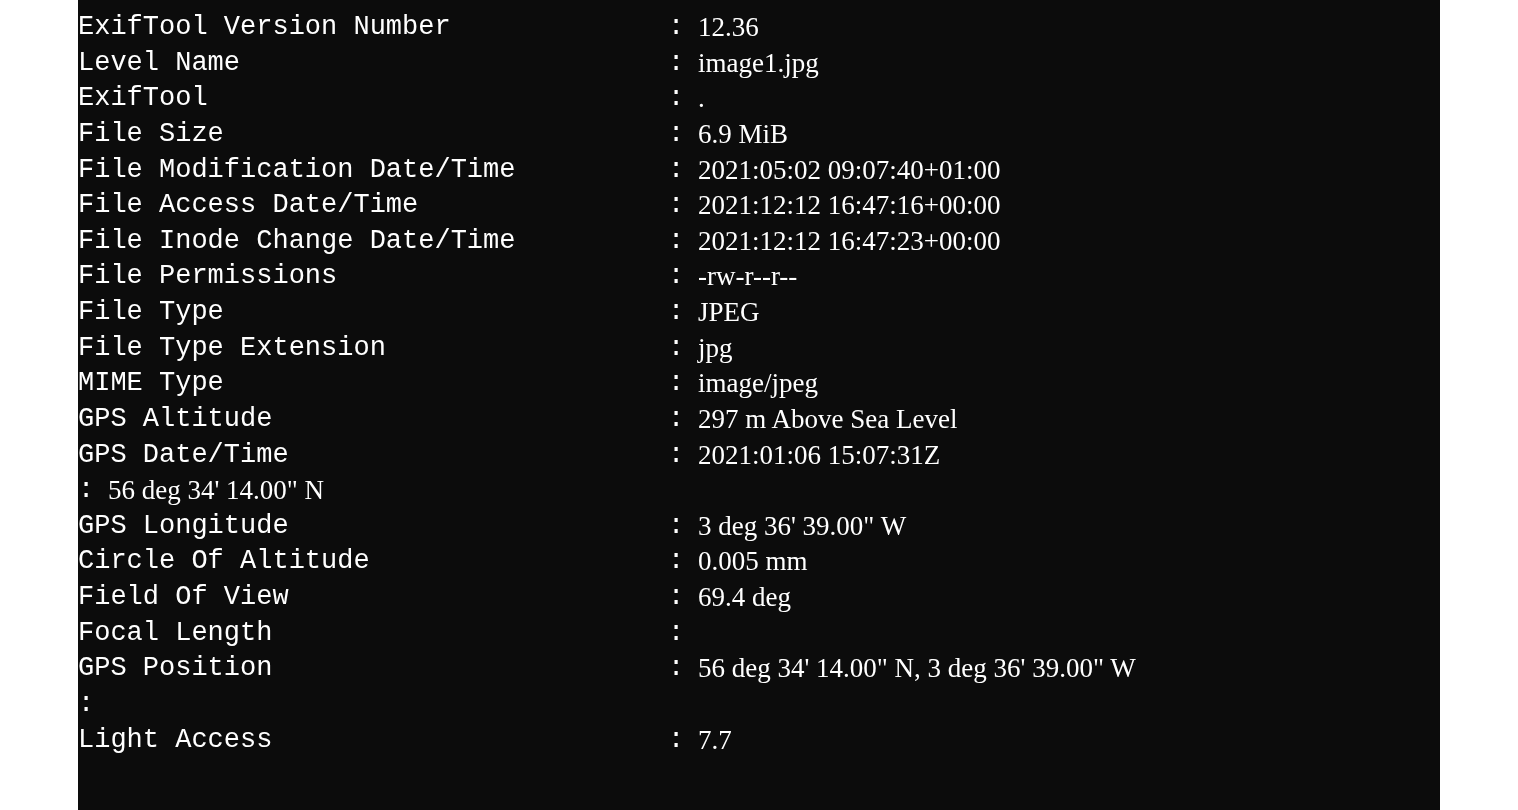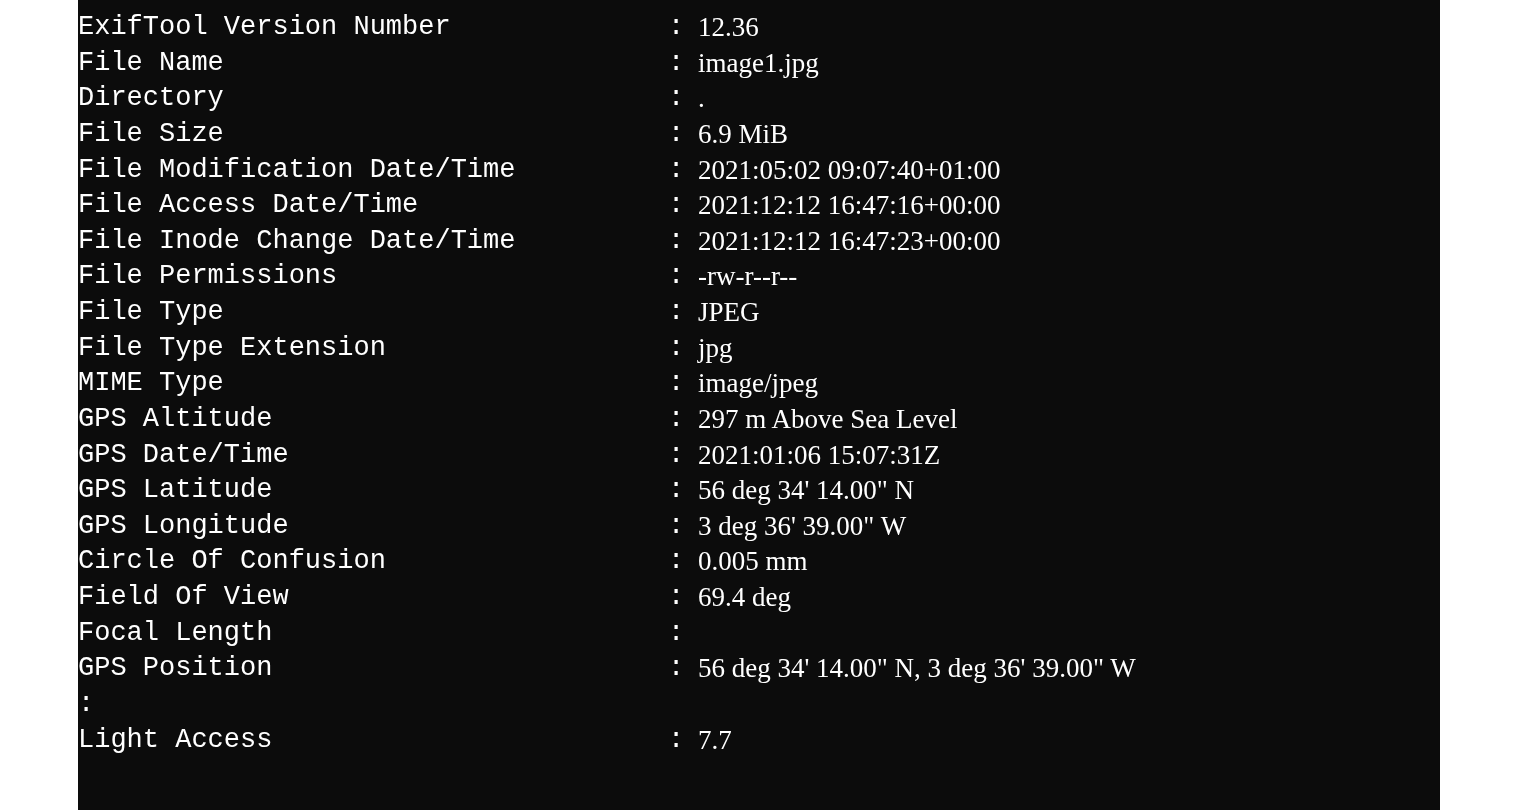--- a/index.html
+++ b/index.html
@@ -44,26 +44,26 @@
 </head>
 <body>
 
 <div class="terminal">
   <div class="row">
     <span class="label">ExifTool Version Number</span>
     <span class="separator">: </span>
     <span class="value">12.36</span>
   </div>
   <div class="row">
-    <span class="label">File Name</span>
+    <span class="label">Level Name</span>
     <span class="separator">: </span>
     <span class="value">image1.jpg</span>
   </div>
   <div class="row">
-    <span class="label">Directory</span>
+    <span class="label">ExifTool</span>
     <span class="separator">: </span>
     <span class="value">.</span>
   </div>
   <div class="row">
     <span class="label">File Size</span>
     <span class="separator">: </span>
     <span class="value">6.9 MiB</span>
   </div>
   <div class="row">
     <span class="label">File Modification Date/Time</span>
@@ -104,31 +104,30 @@
     <span class="label">GPS Altitude</span>
     <span class="separator">: </span>
     <span class="value">297 m Above Sea Level</span>
   </div>
   <div class="row">
     <span class="label">GPS Date/Time</span>
     <span class="separator">: </span>
     <span class="value">2021:01:06 15:07:31Z</span>
   </div>
   <div class="row">
-    <span class="label">GPS Latitude</span>
     <span class="separator">: </span>
     <span class="value">56 deg 34' 14.00" N</span>
   </div>
   <div class="row">
     <span class="label">GPS Longitude</span>
     <span class="separator">: </span>
     <span class="value">3 deg 36' 39.00" W</span>
   </div>
   <div class="row">
-    <span class="label">Circle Of Confusion</span>
+    <span class="label">Circle Of Altitude</span>
     <span class="separator">: </span>
     <span class="value">0.005 mm</span>
   </div>
   <div class="row">
     <span class="label">Field Of View</span>
     <span class="separator">: </span>
     <span class="value">69.4 deg</span>
   </div>
   <div class="row">
     <span class="label">Focal Length</span>

